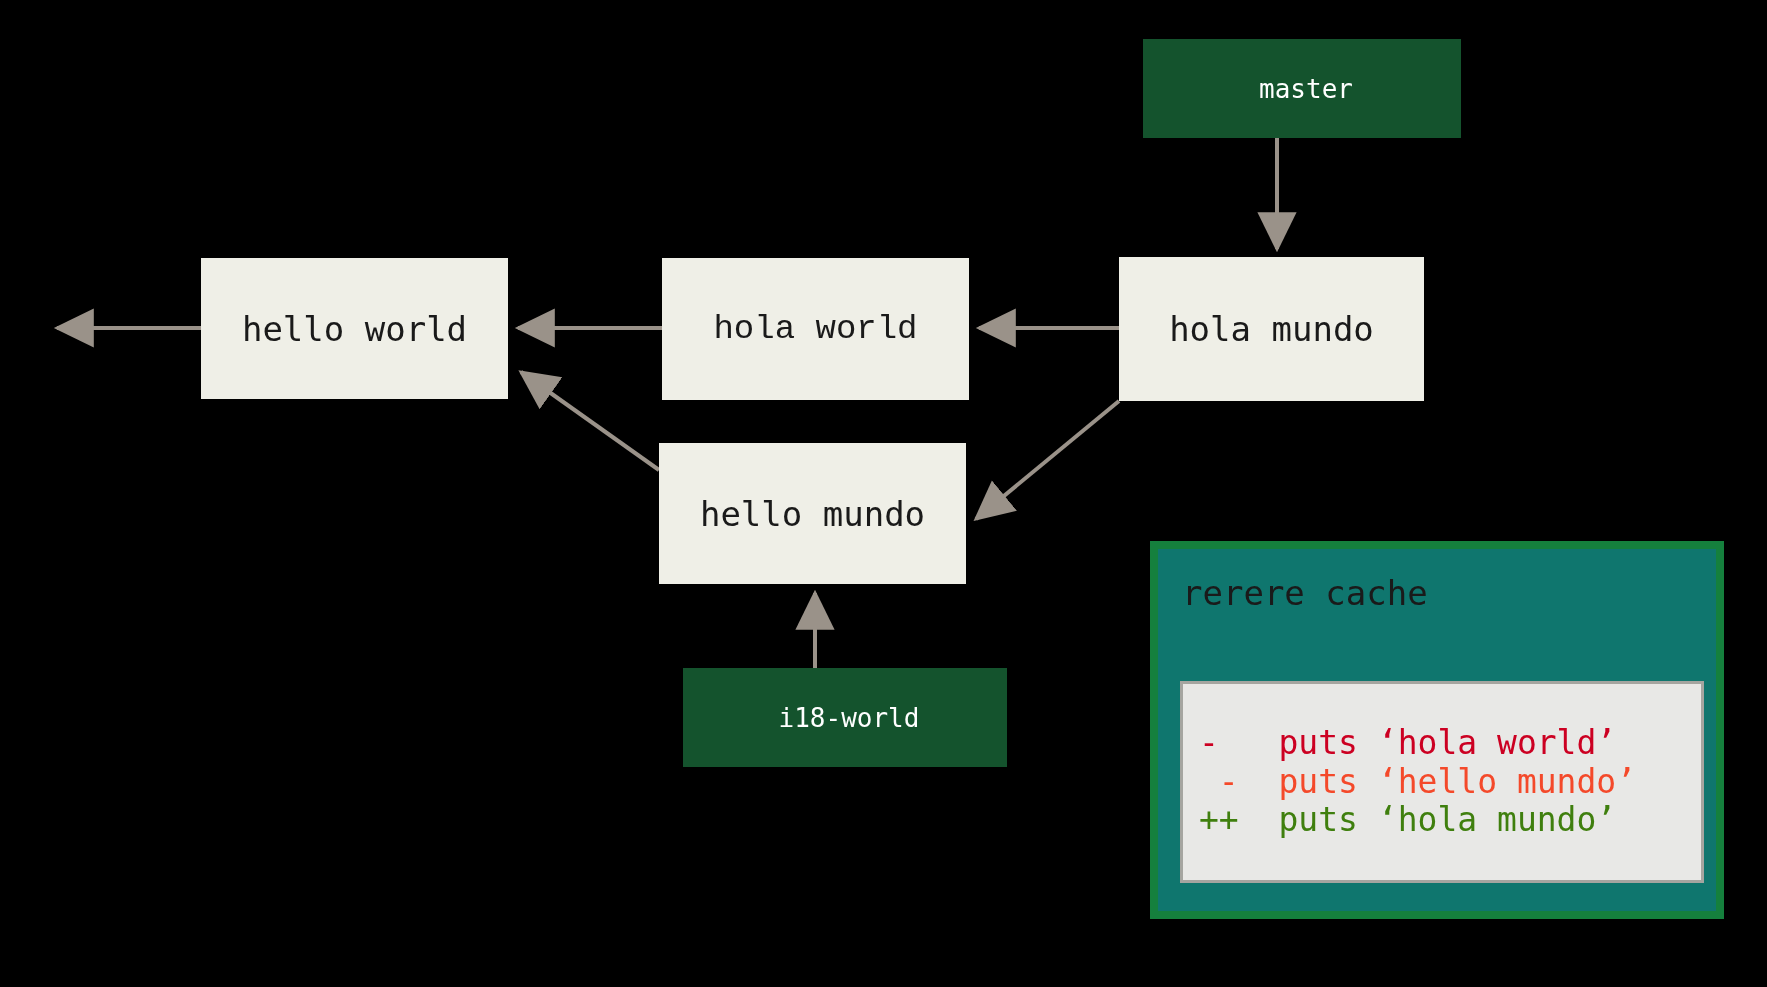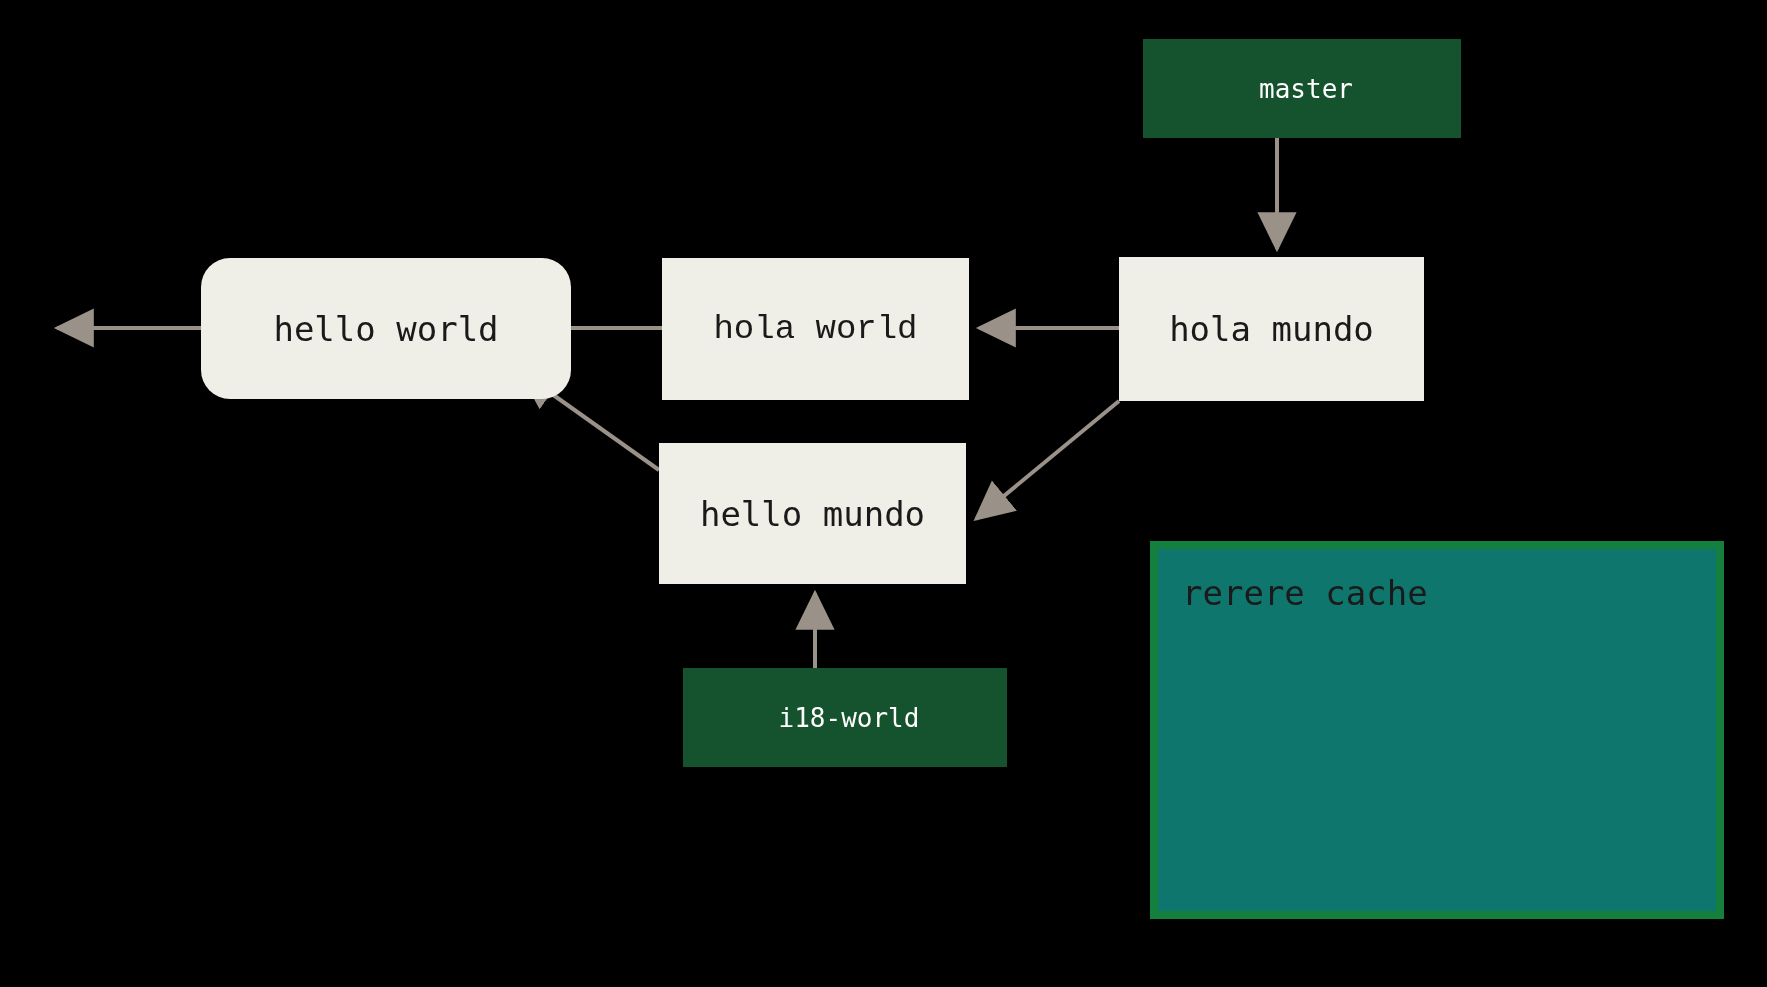--- a/index.html
+++ b/index.html
@@ -120,21 +120,21 @@
 
     <g>
       <line x1="1277" y1="138" x2="1277" y2="249" stroke="#9a9289" stroke-width="4" marker-end="url(#ah)"></line>
     </g>
 
     <g>
       <line x1="815" y1="668" x2="815" y2="593" stroke="#9a9289" stroke-width="4" marker-end="url(#ah)"></line>
     </g>
   </svg>
 
-  <div class="node commit" style="left:201px; top:258px; width:370px; height:141px;border-radius:29px;">
+  <div class="node commit" style="left:201px; top:258px; width:307px; height:141px;">
     <span>hello world</span>
   </div>
 
   <div class="node commit" style="left:662px; top:258px; width:307px; height:142px;font-family:Liberation Mono, monospace;">
     <span>hola world</span>
   </div>
 
   <div class="node commit" style="left:659px; top:443px; width:307px; height:141px;">
     <span>hello mundo</span>
   </div>
@@ -147,15 +147,20 @@
     <span>master</span>
   </div>
 
   <div class="node ref" style="left:683px; top:668px; width:324px; height:99px;">
     <span>i18-world</span>
   </div>
 
   <div class="rerere-panel" style="left:1150px; top:541px; width:574px; height:378px;">
     <div class="rerere-title">rerere cache</div>
 
+    <div class="rerere-code">
+      <div class="diff-line dl-0">-   puts ‘hola world’</div>
+      <div class="diff-line dl-1"> -  puts ‘hello mundo’</div>
+      <div class="diff-line dl-2">++  puts ‘hola mundo’</div>
+    </div>
   </div>
 
 </div>
 
 </body></html>

